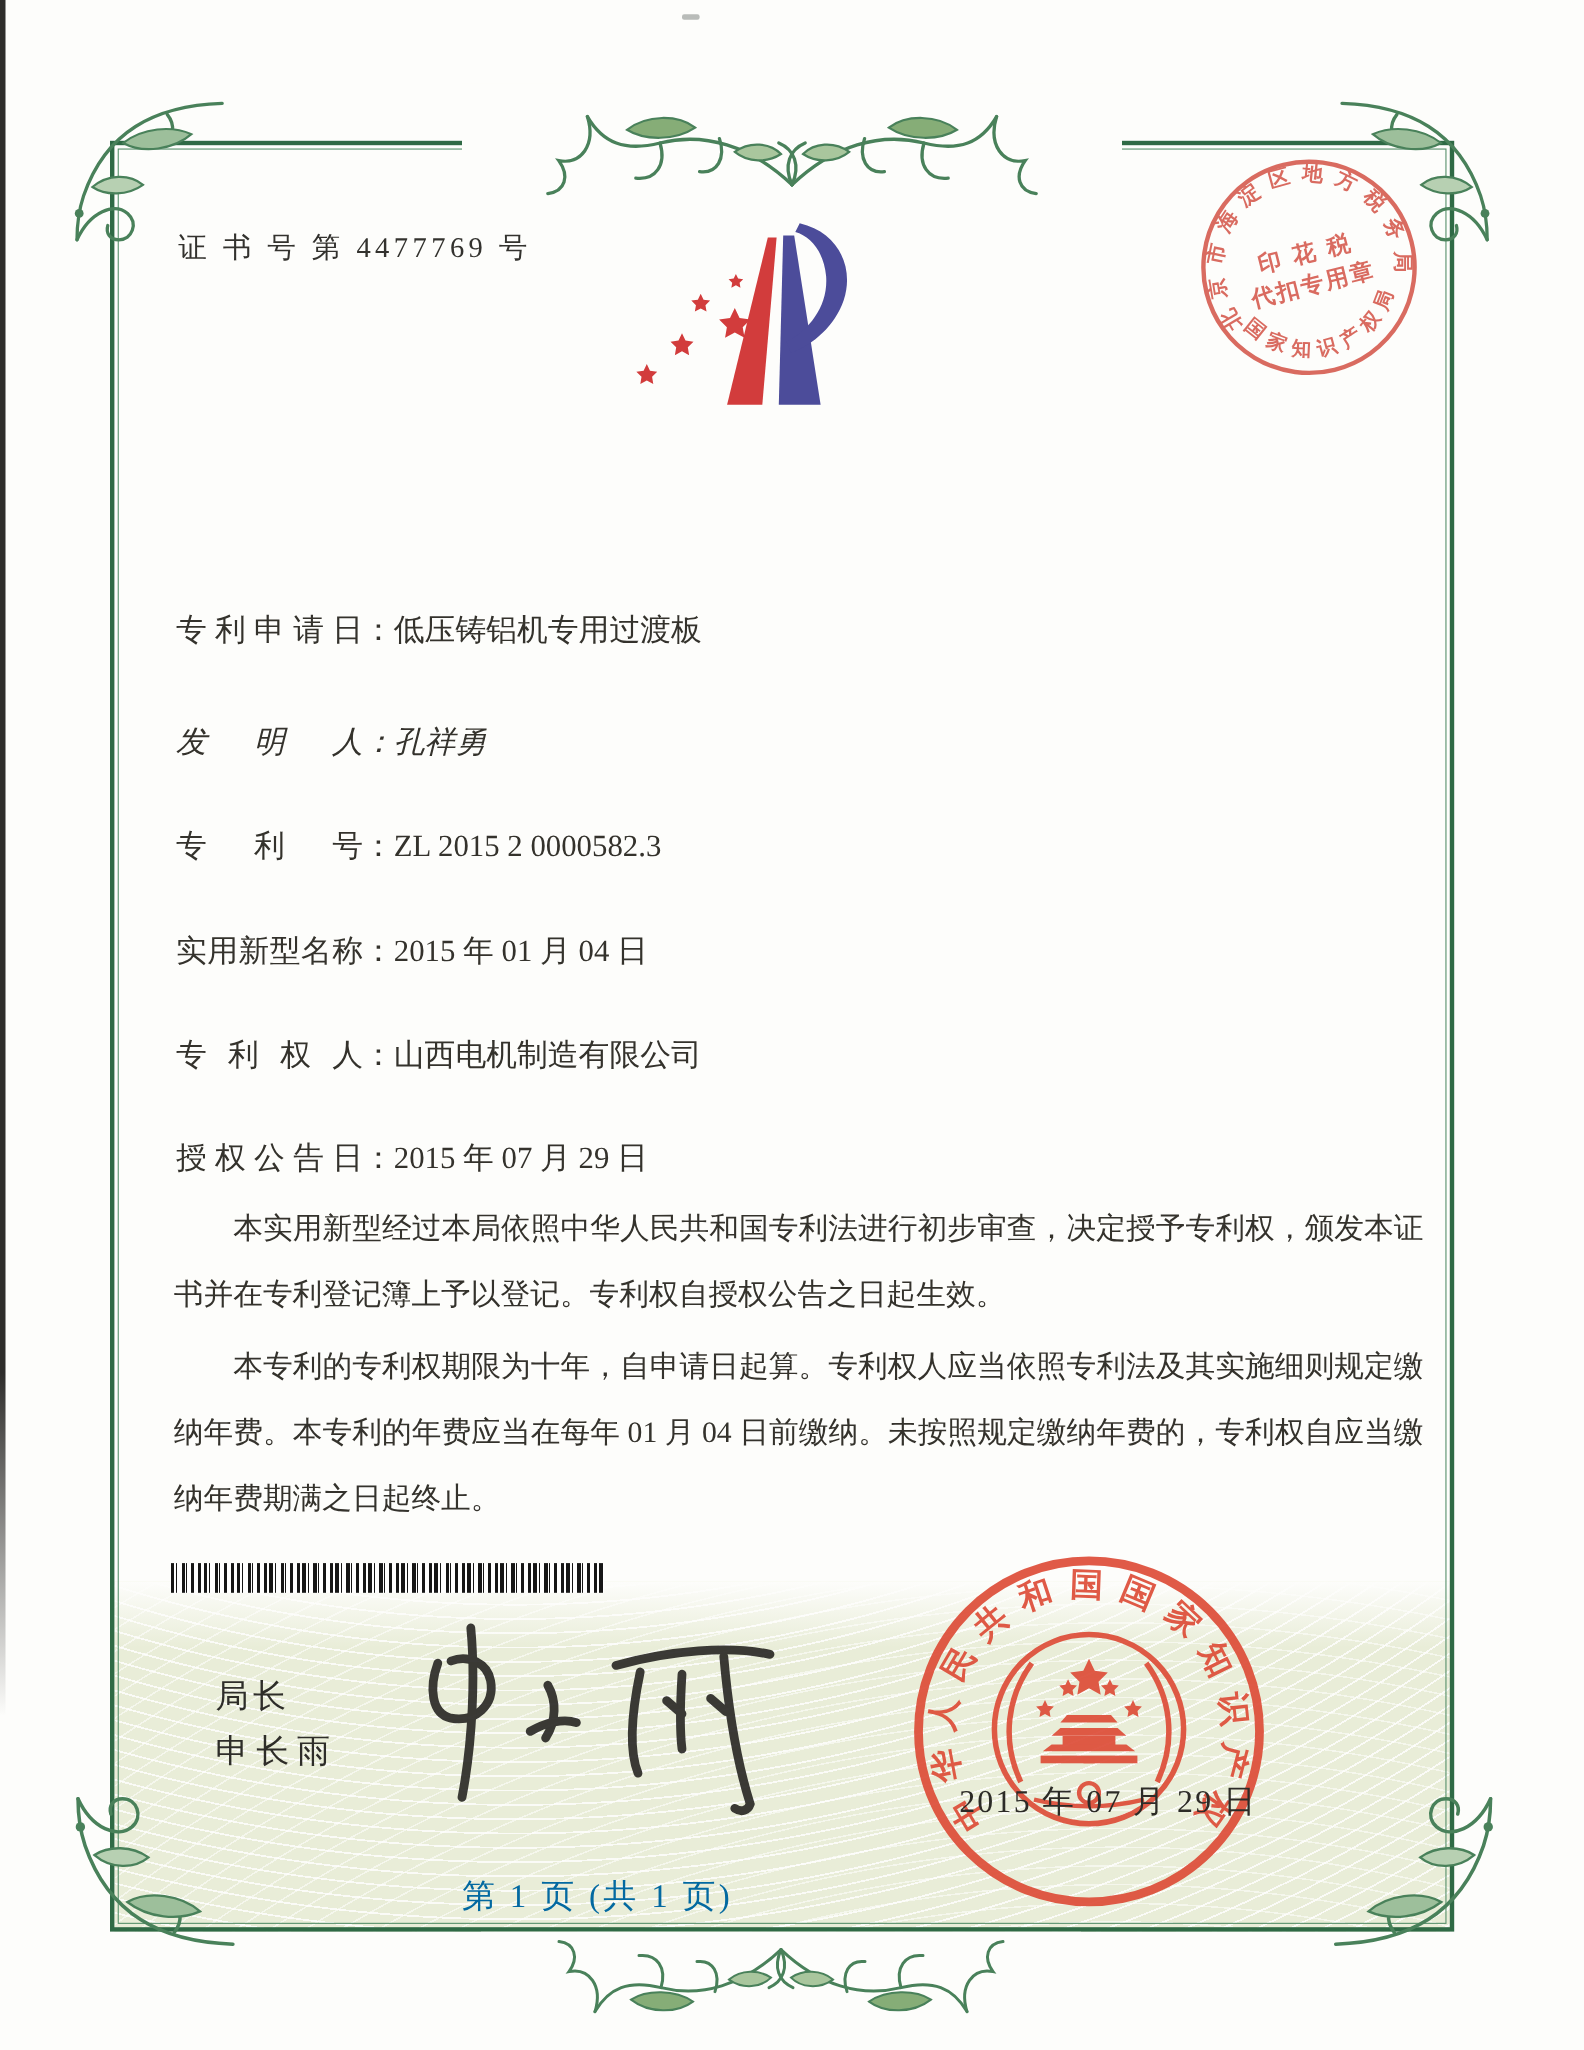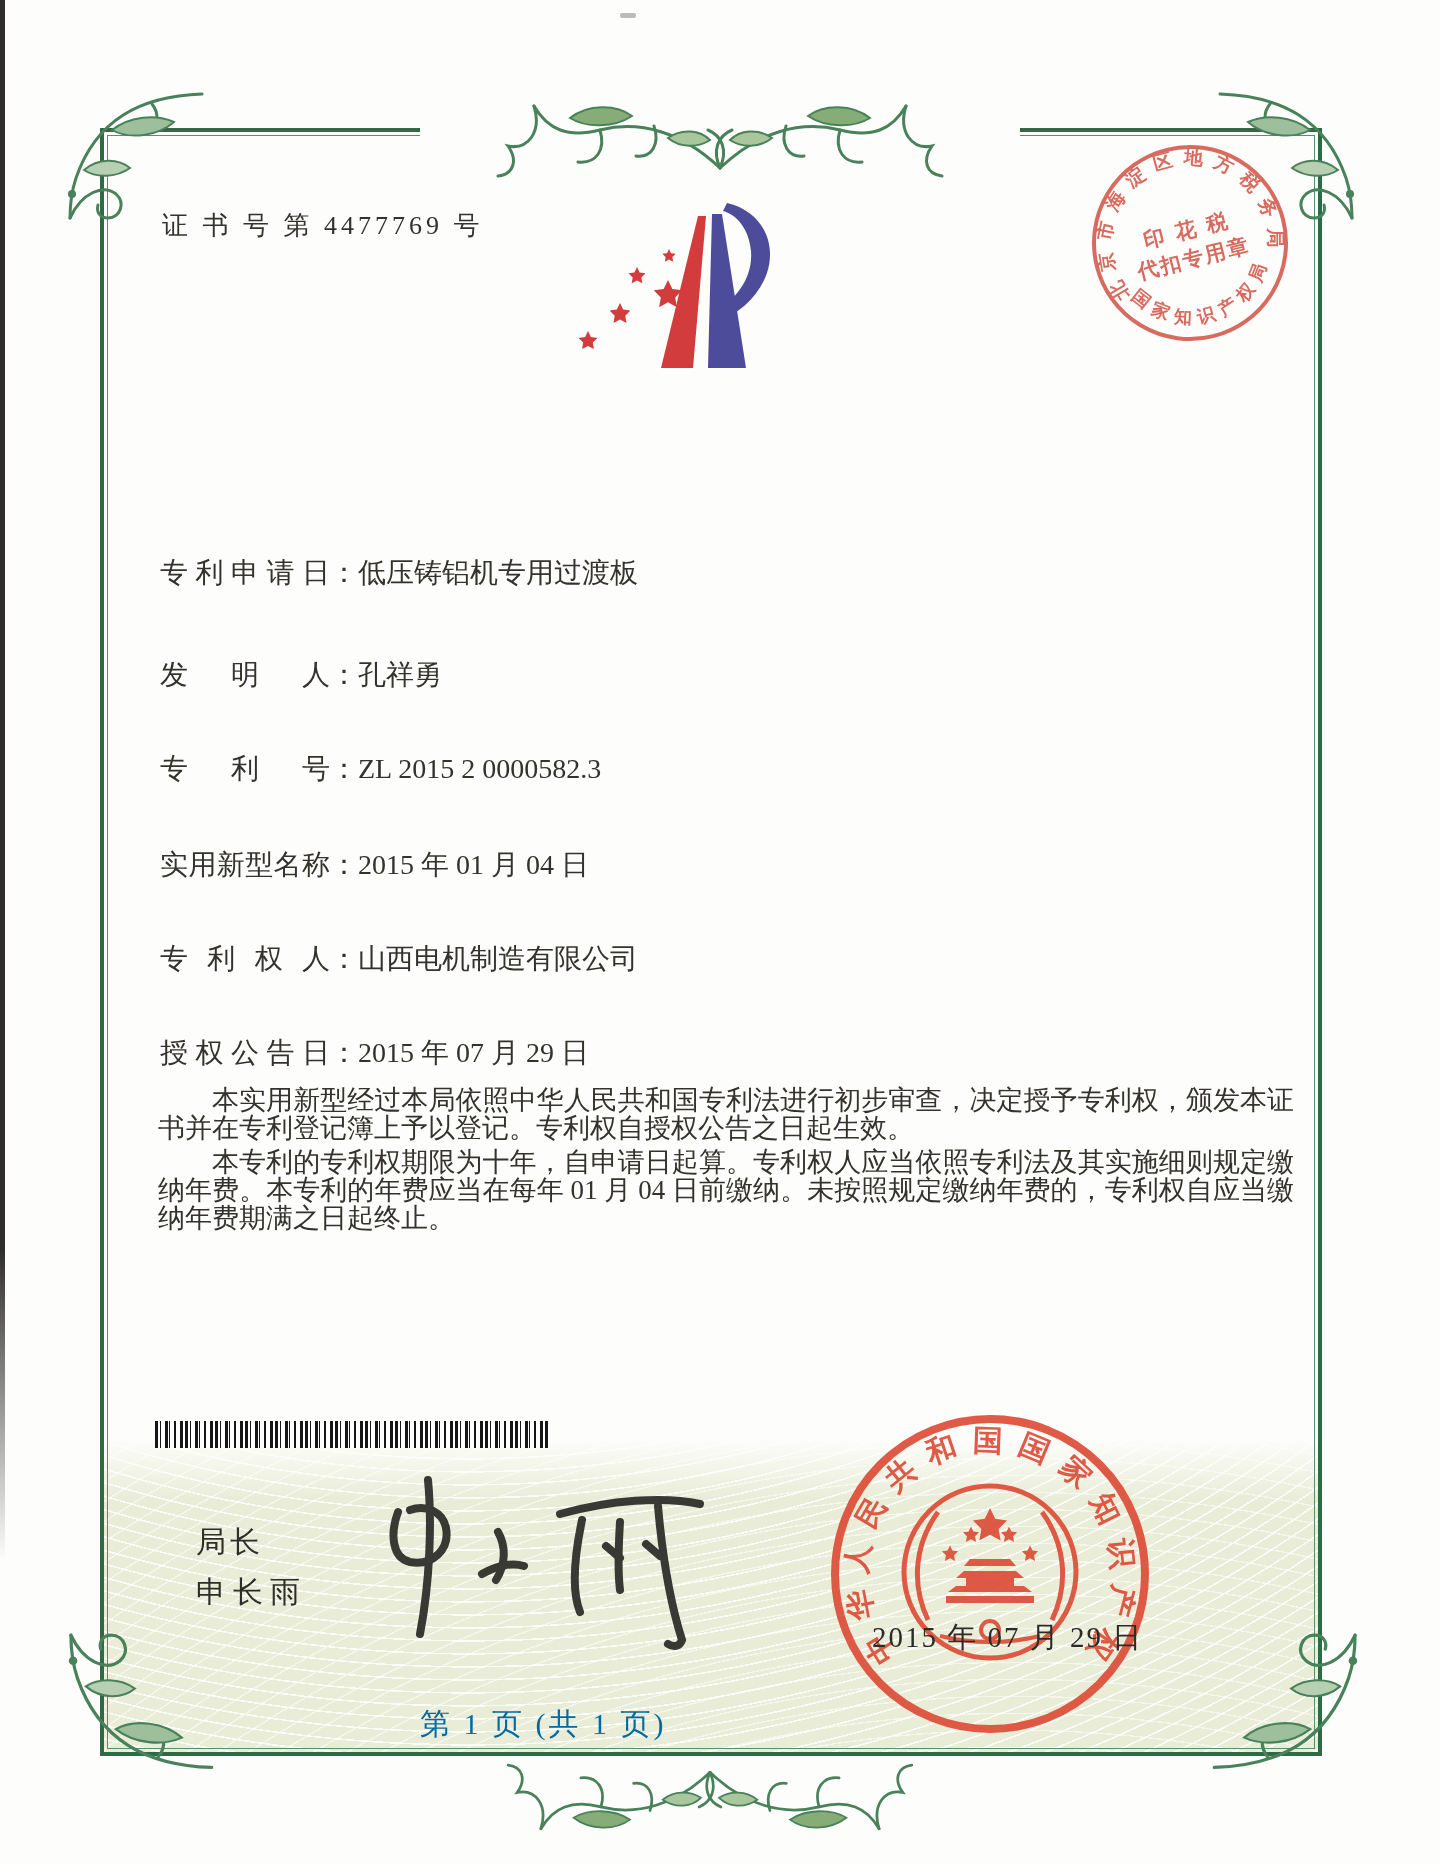--- a/index.html
+++ b/index.html
@@ -28,23 +28,23 @@
   .ornament{z-index:2;color:#49815a;}
 
   #certificate-no{left:162px;top:208px;font-size:26px;letter-spacing:4px;color:#33322e;z-index:3;}
 
   #title{left:100px;top:392px;width:1214px;text-align:center;font-size:55px;font-weight:bold;
          letter-spacing:13px;color:#29281f;z-index:3;}
 
   .field-row{left:160px;font-size:28px;color:#34322c;z-index:3;white-space:nowrap;}
   .field-row .flabel{display:inline-block;width:170px;text-align:justify;text-align-last:justify;
                      text-justify:inter-character;vertical-align:bottom;}
-  .r0{top:554px;} .r1{top:656px;} .r2{top:750px;} .r3{top:846px;} .r4{top:940px;} .r5{top:1034px;}
-
-  #body-text{left:158px;top:1086px;width:1136px;z-index:3;font-size:27px;line-height:28px;
+  .r0{top:554px;} .r1{top:656px;font-style:italic;} .r2{top:750px;} .r3{top:846px;} .r4{top:940px;} .r5{top:1034px;}
+
+  #body-text{left:158px;top:1086px;width:1136px;z-index:3;font-size:27px;line-height:60px;
              text-align:justify;color:#34322c;}
   #body-text p{margin:0 0 6px 0;text-indent:54px;}
 
   #barcode{left:155px;top:1421px;width:394px;height:27px;z-index:3;
     background:repeating-linear-gradient(90deg,
       #161616 0 3px,#ffffff 3px 5px,
       #161616 5px 6px,#ffffff 6px 10px,
       #161616 10px 13px,#ffffff 13px 14px,
       #161616 14px 15px,#ffffff 15px 19px,
       #161616 19px 21px,#ffffff 21px 25px,

